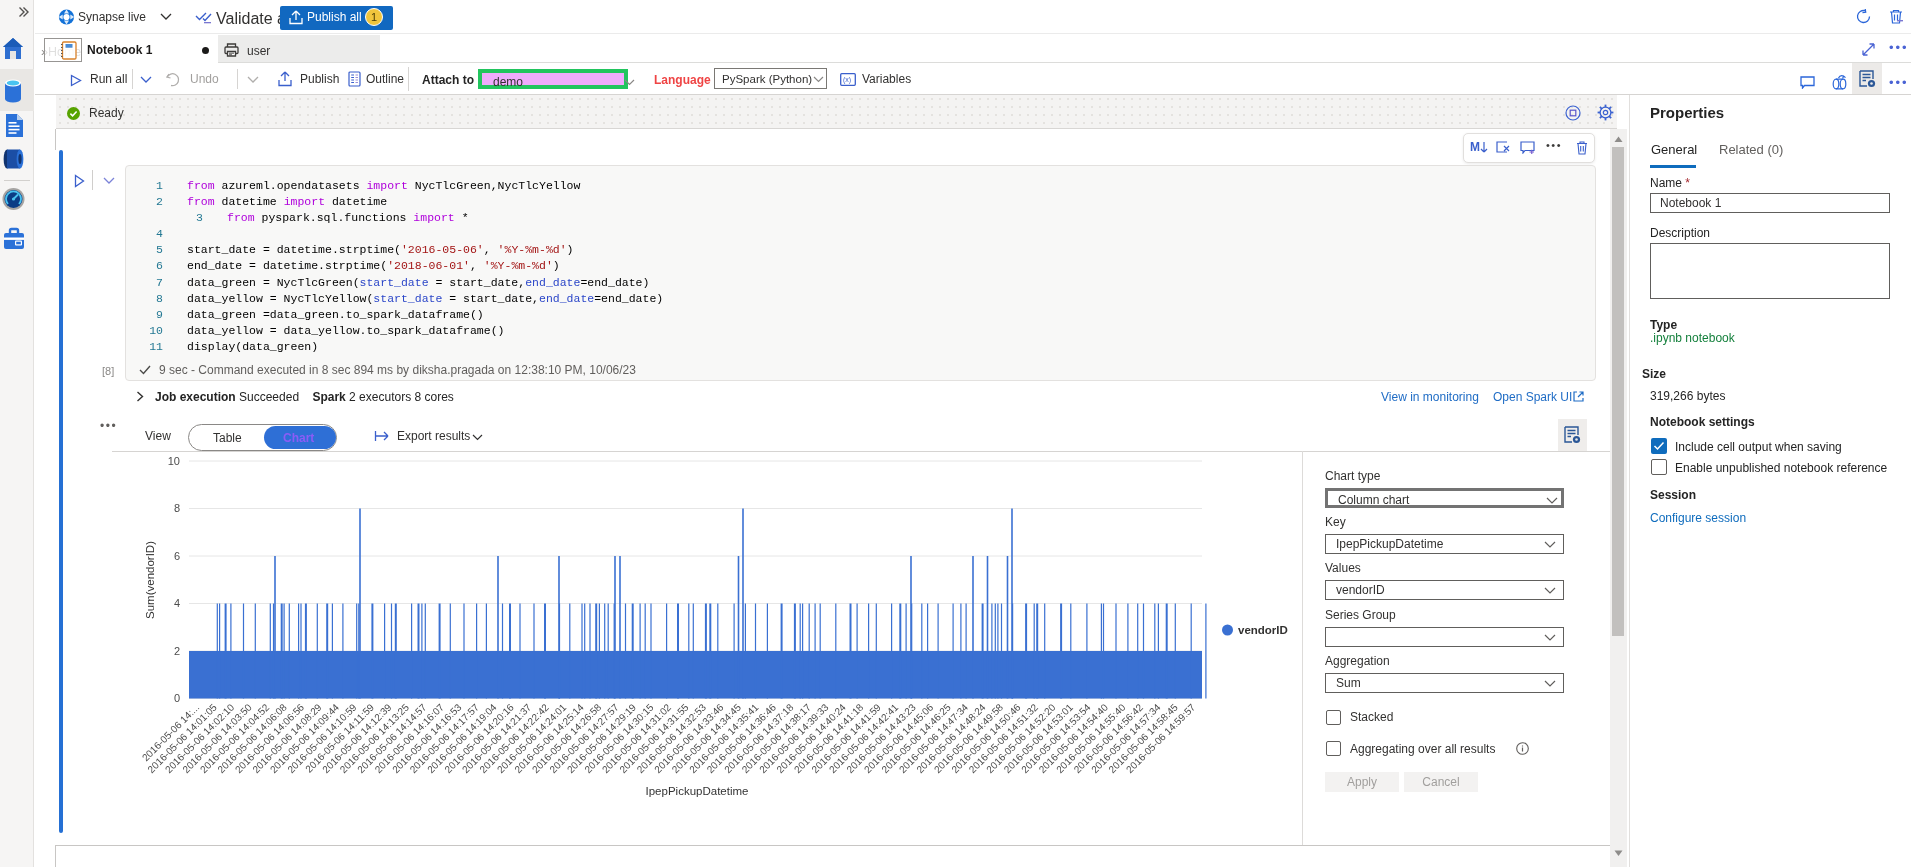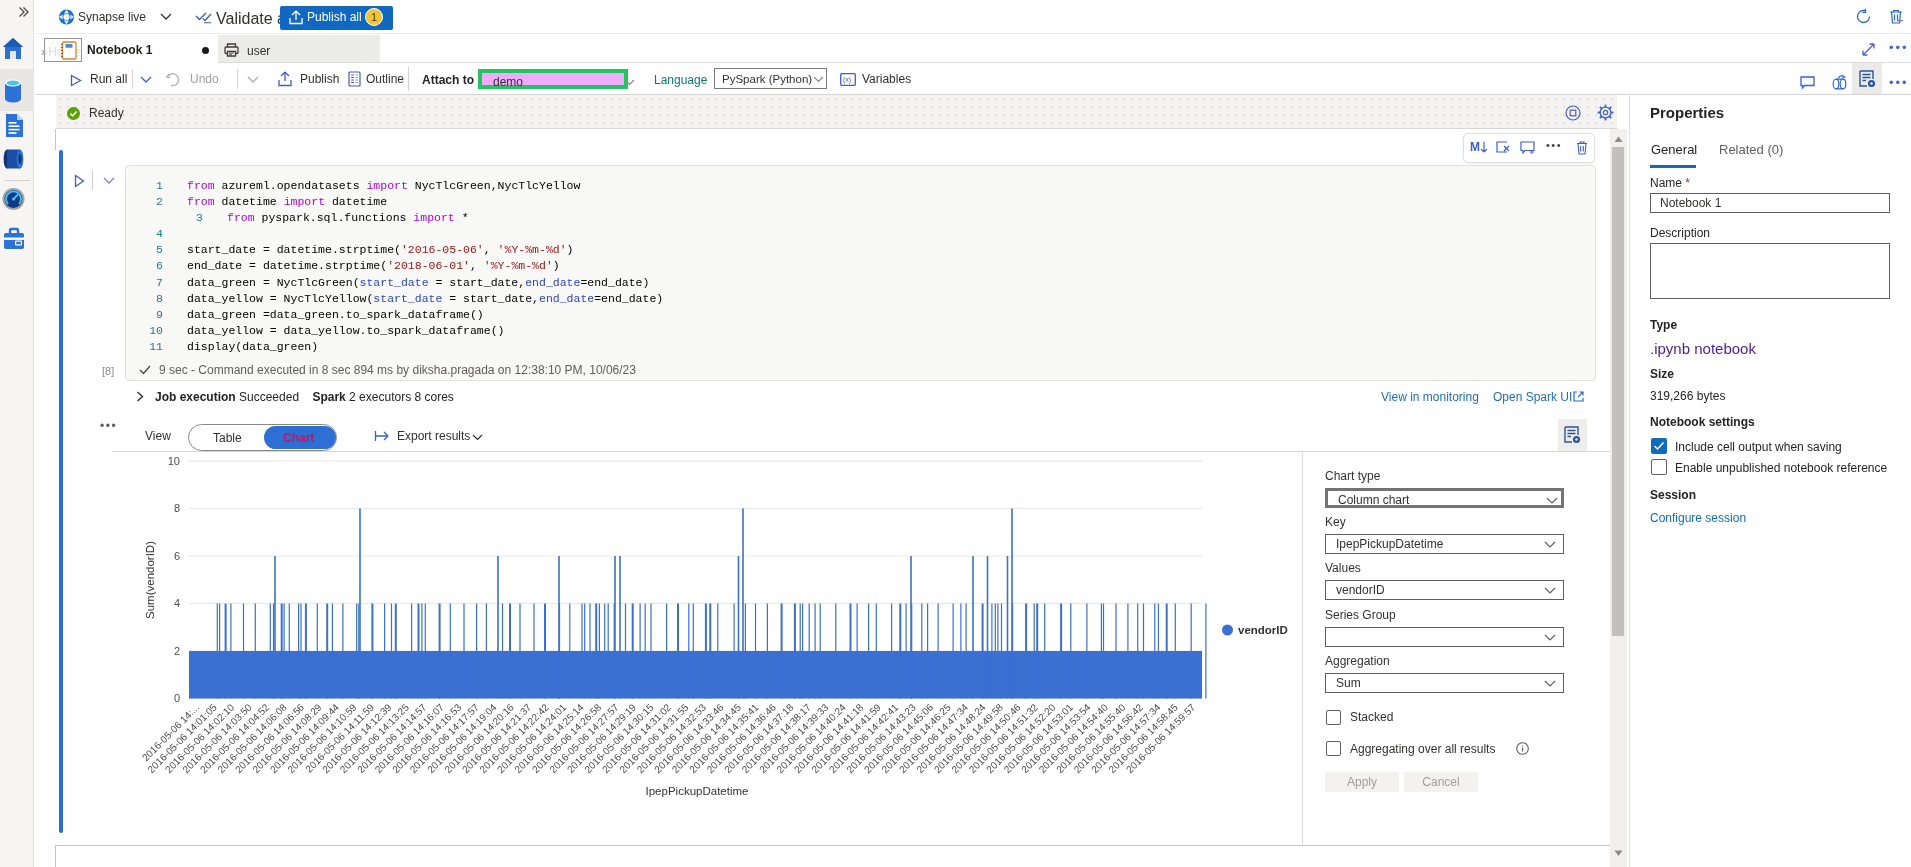--- a/index.html
+++ b/index.html
@@ -167,21 +167,21 @@
   </svg>
   <span class="abs" style="left:331px;top:9px;font-size:12px;">Outline</span>
   <div class="abs" style="left:373px;top:4px;width:1px;height:24px;background:#d6d4d2;"></div>
   <span class="abs" style="left:387px;top:10px;font-size:12px;font-weight:600;color:#242424;">Attach to</span>
   <div class="abs" style="left:443px;top:6px;width:150px;height:20px;border:4px solid #22c55e;background:#f0abfc;">
     <span class="abs" style="left:11px;top:2px;font-size:12px;">demo</span>
     <svg class="abs" style="left:142px;top:6px;" width="11" height="7" viewBox="0 0 11 7">
       <path d="M1 1 l4.5 4.5 4.5 -4.5" stroke="#8a8886" stroke-width="1.2" fill="none"></path>
     </svg>
   </div>
-  <span class="abs" style="left:619px;top:10px;font-size:12px;font-weight:400;color:#0f766e;text-align:right;">Language</span>
+  <span class="abs" style="left:619px;top:10px;font-size:12px;font-weight:700;color:#ef4444;text-align:right;">Language</span>
   <div class="abs" style="left:679px;top:5px;width:113px;height:21px;border:1px solid #7a7874;background:#fff;">
     <span class="abs" style="left:7px;top:3.5px;font-size:11.5px;">PySpark (Python)</span>
     <svg class="abs" style="left:98px;top:7px;" width="11" height="7" viewBox="0 0 11 7">
       <path d="M1 1 l4.5 4.5 4.5 -4.5" stroke="#8a8886" stroke-width="1.2" fill="none"></path>
     </svg>
   </div>
   <svg class="abs" style="left:805px;top:10px;" width="16" height="13" viewBox="0 0 16 13">
     <rect x="0.7" y="0.7" width="14.6" height="11.6" rx="1" fill="none" stroke="#3a5fcc" stroke-width="1.3"></rect>
     <text x="3" y="9" font-size="7" fill="#3a5fcc" font-family="Liberation Sans">(x)</text>
   </svg>
@@ -294,21 +294,21 @@
 <span class="abs" style="left:1493px;top:390px;font-size:12px;color:#1f6cc5;">Open Spark UI</span>
 <svg class="abs" style="left:1573px;top:391px;" width="11" height="11" viewBox="0 0 11 11">
   <path d="M4 1 H1 V10 H10 V7 M6.5 1 H10 V4.5 M10 1 L5 6" stroke="#1f6cc5" stroke-width="1.2" fill="none"></path>
 </svg>
 
 <span class="abs" style="left:100px;top:419px;font-size:12px;letter-spacing:1.5px;color:#605e5c;">•••</span>
 <span class="abs" style="left:145px;top:429px;font-size:12px;">View</span>
 <div class="abs" style="left:188px;top:424px;width:149px;height:27px;border:1px solid #8a8886;border-radius:13.5px;background:#fff;"></div>
 <span class="abs" style="left:213px;top:431px;font-size:12px;">Table</span>
 <div class="abs" style="left:264px;top:426px;width:72px;height:23px;border-radius:11.5px;background:#2e6fd6;"></div>
-<span class="abs" style="left:283px;top:431px;font-size:12px;color:#be185d;font-weight:bold;">Chart</span>
+<span class="abs" style="left:283px;top:431px;font-size:12px;color:#8b5cf6;font-weight:bold;">Chart</span>
 <svg class="abs" style="left:374px;top:430px;" width="16" height="12" viewBox="0 0 16 12">
   <path d="M1.5 1 V11 M1.5 6 H14 M14 6 l-4 -4 M14 6 l-4 4" stroke="#3a5fcc" stroke-width="1.3" fill="none"></path>
 </svg>
 <span class="abs" style="left:397px;top:429px;font-size:12px;">Export results</span>
 <svg class="abs" style="left:472px;top:434px;" width="11" height="7" viewBox="0 0 11 7">
   <path d="M1 1 l4.5 4.5 4.5 -4.5" stroke="#323130" stroke-width="1.2" fill="none"></path>
 </svg>
 <div class="abs" style="left:1558px;top:419px;width:29px;height:32px;background:#efedeb;"></div>
 <svg class="abs" style="left:1563px;top:426px;" width="19" height="18" viewBox="0 0 19 18">
   <path d="M2 1 H15 V9 M2 1 V16 H9" fill="none" stroke="#2b5797" stroke-width="1.4"></path>
@@ -590,22 +590,22 @@
 <span class="abs" style="left:21px;top:47px;font-size:13px;color:#242424;">General</span>
 <div class="abs" style="left:20px;top:70px;width:46px;height:3px;background:#0f6cbd;"></div>
 <span class="abs" style="left:89px;top:47px;font-size:13px;color:#605e5c;">Related (0)</span>
 <span class="abs" style="left:20px;top:81px;font-size:12px;color:#242424;">Name&nbsp;<span style="color:#a4262c">*</span></span>
 <div class="abs" style="left:20px;top:98px;width:240px;height:20px;border:1px solid #605e5c;background:#fff;">
       <span class="abs" style="left:9px;top:2px;font-size:12px;">Notebook 1</span>
     </div>
 <span class="abs" style="left:20px;top:131px;font-size:12px;color:#242424;">Description</span>
 <div class="abs" style="left:20px;top:148px;width:240px;height:56px;border:1px solid #605e5c;background:#fff;"></div>
 <span class="abs" style="left:20px;top:223px;font-size:12px;font-weight:bold;color:#242424;">Type</span>
-<span class="abs" style="left:20px;top:245px;font-size:15px;color:#4c1d95;">.ipynb notebook</span>
-<span class="abs" style="left:20px;top:272px;font-size:12px;font-weight:bold;color:#242424;">Size</span>
+<span class="abs" style="left:20px;top:236px;font-size:12px;color:#15803d;">.ipynb notebook</span>
+<span class="abs" style="left:12px;top:272px;font-size:12px;font-weight:bold;color:#242424;">Size</span>
 <span class="abs" style="left:20px;top:294px;font-size:12px;color:#242424;">319,266 bytes</span>
 <span class="abs" style="left:20px;top:320px;font-size:12px;font-weight:bold;color:#242424;">Notebook settings</span>
 <div class="abs" style="left:21px;top:343px;width:16px;height:16px;background:#0f6cbd;border-radius:2px;">
 <svg width="16" height="16" viewBox="0 0 16 16">
         <path d="M3.5 8 l3 3 6-6.5" stroke="#fff" stroke-width="1.5" fill="none"></path>
       </svg>
     </div>
 <span class="abs" style="left:45px;top:345px;font-size:12px;color:#242424;">Include cell output when saving</span>
 <div class="abs" style="left:21px;top:364px;width:16px;height:16px;border:1px solid #605e5c;border-radius:2px;background:#fff;"></div>
 <span class="abs" style="left:45px;top:366px;font-size:12px;color:#242424;">Enable unpublished notebook reference</span>

